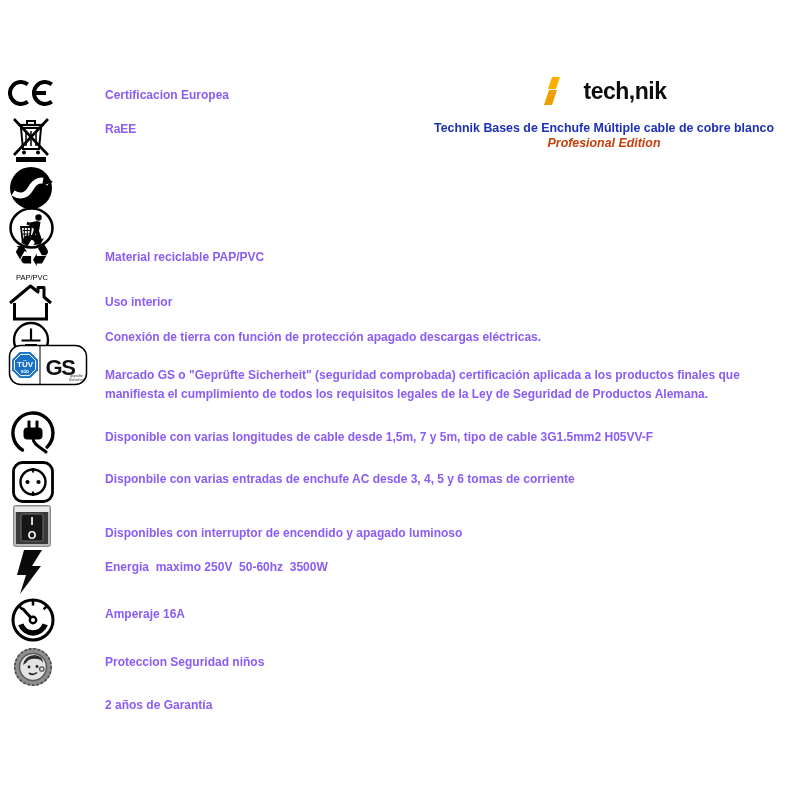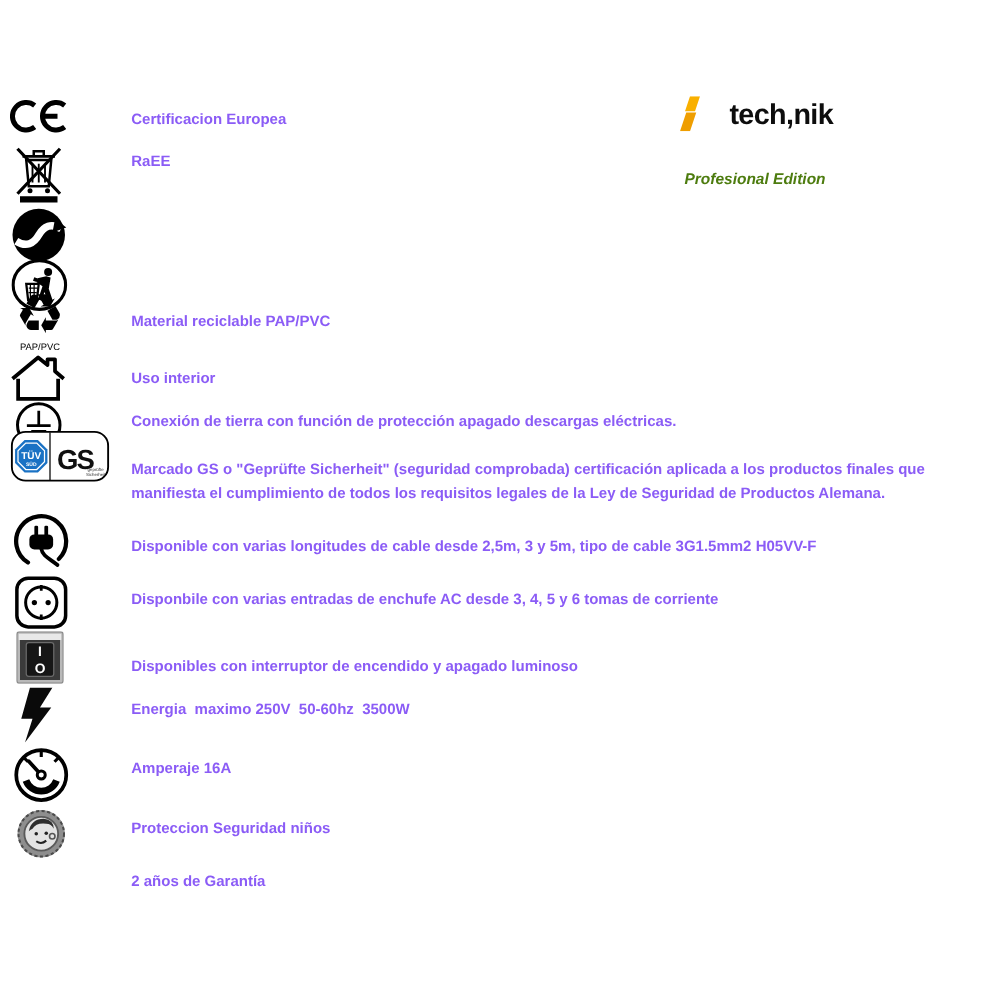--- a/index.html
+++ b/index.html
@@ -23,21 +23,22 @@
 <div class="page">
 
   <div class="logo-wrap">
     <svg width="18" height="28" viewBox="0 0 18 28">
       <polygon points="8,0 16,0 12,12 4,12" fill="#F9B000"></polygon>
       <polygon points="5,13 13,13 8,28 0,28" fill="#EF9E00"></polygon>
     </svg>
     <span class="logo-text">tech,nik</span>
   </div>
 
-  <div class="header-title" style="top:136px;color:#4d7c0f;font-style:italic;">Profesional Edition</div>
+  <div class="header-title" style="top:121px;color:#1d30b8;">Technik Bases de Enchufe Múltiple cable de cobre blanco</div>
+  <div class="header-title" style="top:136px;color:#c2410c;font-style:italic;">Profesional Edition</div>
 
   <div class="icon-slot" style="top:79px;left:8px;">
     <svg width="50" height="28" viewBox="0 0 100 56">
       <path d="M39.5,10.7 A22,22 0 1 0 39.5,45.3" fill="none" stroke="#000" stroke-width="8"></path>
       <path d="M87.5,10.7 A22,22 0 1 0 87.5,45.3" fill="none" stroke="#000" stroke-width="8"></path>
       <path d="M52,28 H76" stroke="#000" stroke-width="8"></path>
     </svg>
   </div>
 
   <div class="icon-slot" style="top:111px;left:10px;">
@@ -166,21 +167,21 @@
       <circle cx="28.8" cy="22" r="2.2" fill="#e3e3e3" stroke="#555" stroke-width="1.3"></circle>
     </svg>
   </div>
 
   <div class="row-text" style="top:86px;">Certificacion Europea</div>
   <div class="row-text" style="top:120px;">RaEE</div>
   <div class="row-text" style="top:293px;">Uso interior</div>
   <div class="row-text" style="top:248px;">Material reciclable PAP/PVC</div>
   <div class="row-text" style="top:328px;">Conexión de tierra con función de protección apagado descargas eléctricas.</div>
   <div class="row-text" style="top:366px;width:660px;">Marcado GS o "Geprüfte Sicherheit" (seguridad comprobada) certificación aplicada a los productos finales que manifiesta el cumplimiento de todos los requisitos legales de la Ley de Seguridad de Productos Alemana.</div>
-  <div class="row-text" style="top:428px;">Disponible con varias longitudes de cable desde 2,5m, 3 y 5m, tipo de cable 3G1.5mm2 H05VV-F</div>
+  <div class="row-text" style="top:428px;">Disponible con varias longitudes de cable desde 1,5m, 7 y 5m, tipo de cable 3G1.5mm2 H05VV-F</div>
   <div class="row-text" style="top:470px;">Disponbile con varias entradas de enchufe AC desde 3, 4, 5 y 6 tomas de corriente</div>
   <div class="row-text" style="top:524px;">Disponibles con interruptor de encendido y apagado luminoso</div>
   <div class="row-text" style="top:558px;">Energia  maximo 250V  50-60hz  3500W</div>
   <div class="row-text" style="top:605px;">Amperaje 16A</div>
   <div class="row-text" style="top:653px;">Proteccion Seguridad niños</div>
   <div class="row-text" style="top:696px;">2 años de Garantía</div>
 
 </div>
 
 </body></html>

